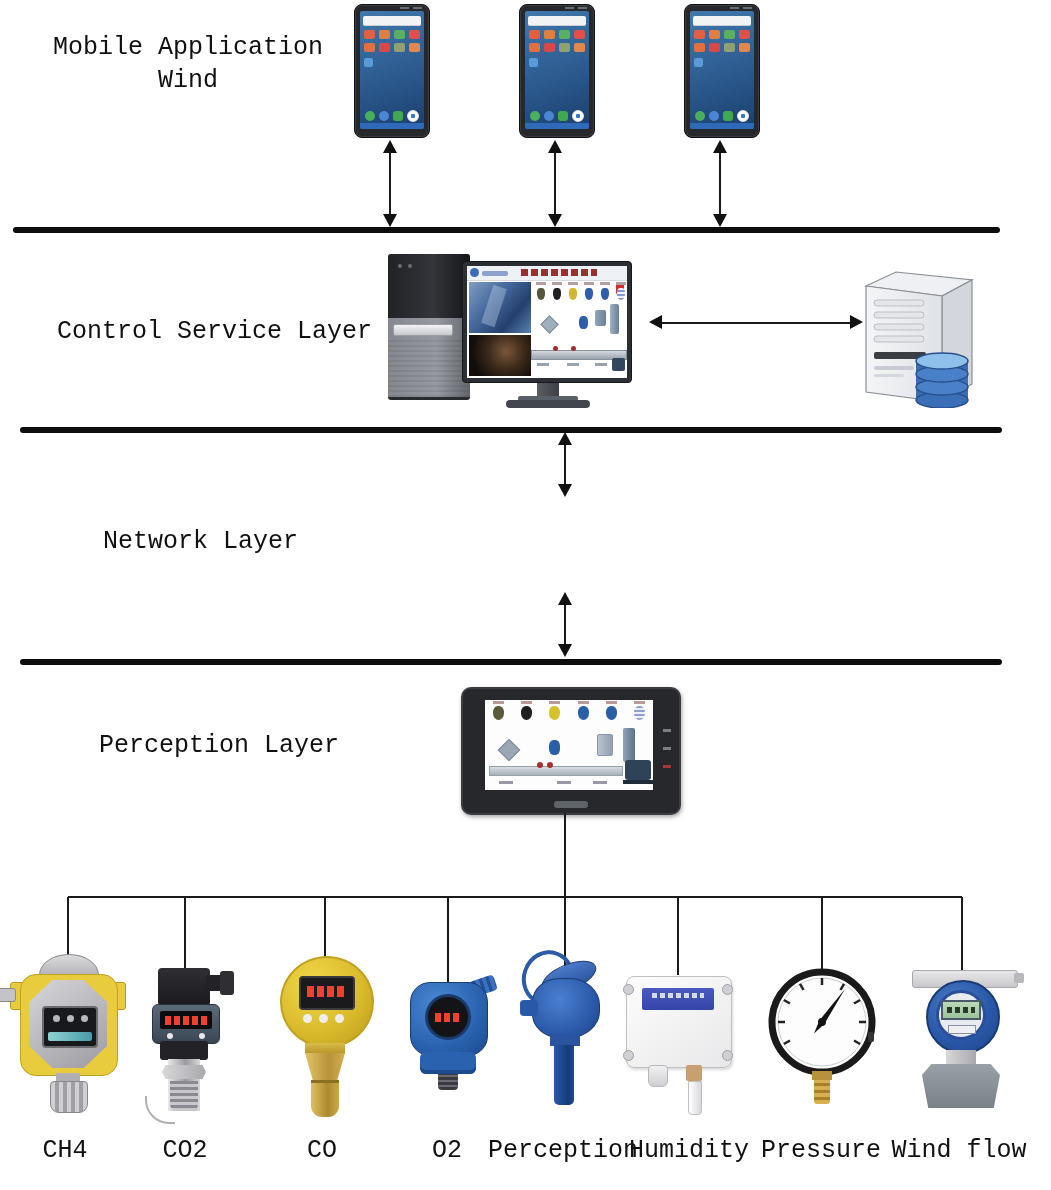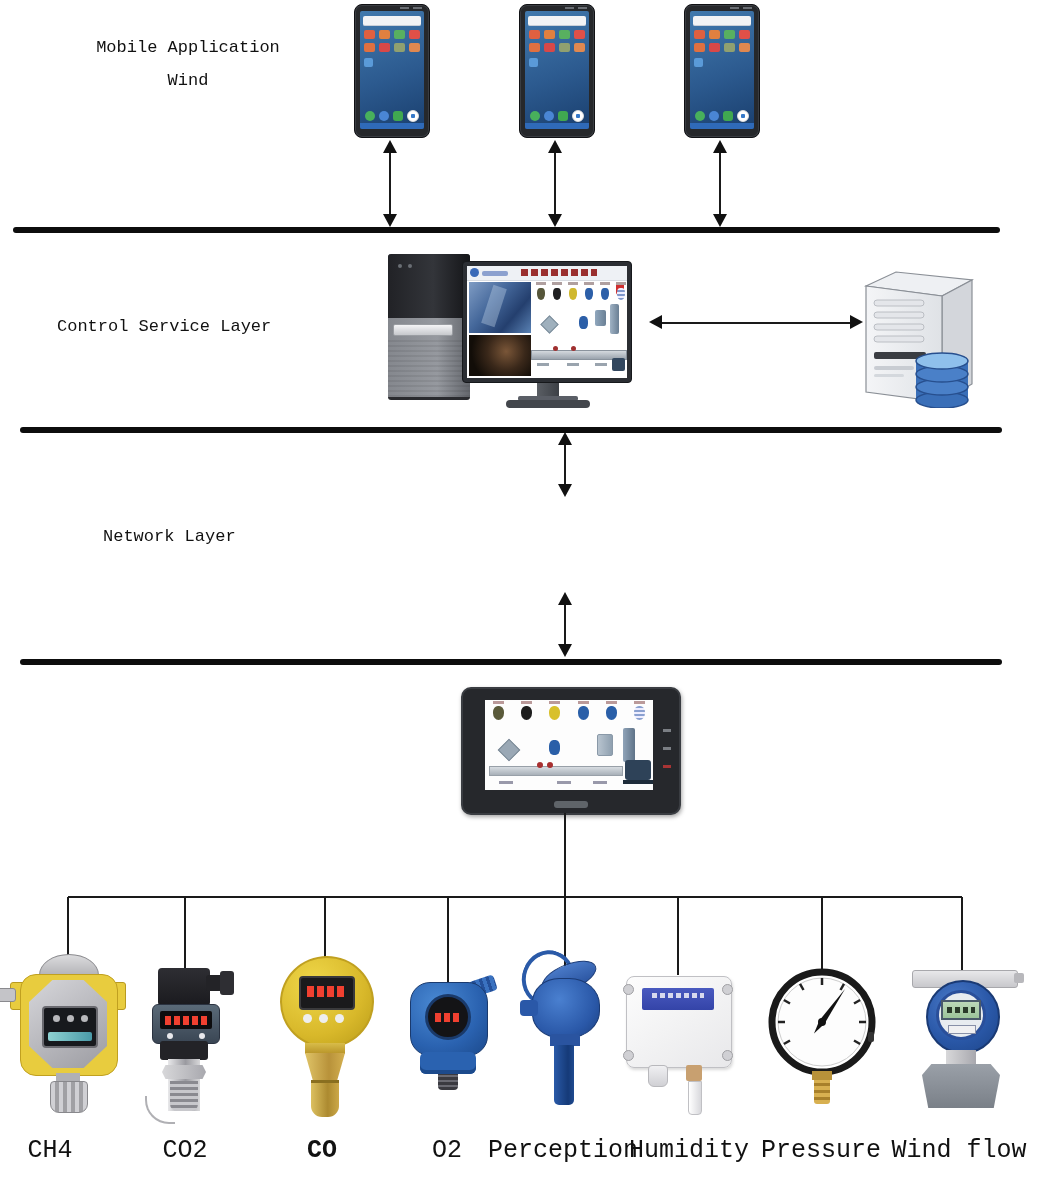--- a/index.html
+++ b/index.html
@@ -1,21 +1,21 @@
 <!DOCTYPE html>
 <html><head>
 <meta charset="utf-8">
 <style>
   html,body{margin:0;padding:0;background:#fff;}
   .canvas{position:relative;width:1051px;height:1190px;background:#ffffff;overflow:hidden;
           font-family:"Liberation Mono","DejaVu Sans Mono",monospace;color:#1a1a1a;}
   .abs{position:absolute;}
 
   
-  .layer-label{position:absolute;font-size:17px;white-space:nowrap;color:#111;}
+  .layer-label{position:absolute;font-size:25px;white-space:nowrap;color:#111;}
   .mobile-label{left:38px;top:31px;width:300px;text-align:center;line-height:33px;}
 
   
   .divider{position:absolute;height:6px;background:#0d0d0d;border-radius:3px;}
 
   
   .thin-line{position:absolute;background:#1a1a1a;}
 
   
   .varrow{position:absolute;width:2px;background:#1a1a1a;}
@@ -253,20 +253,21 @@
 <body>
 
 <div class="canvas">
 
   <div class="layer-label mobile-label">
     <div>Mobile Application</div>
     <div>Wind</div>
   </div>
   <div class="layer-label" style="left:103px;top:527px;">Network Layer</div>
   <div class="layer-label" style="left:57px;top:317px;">Control Service Layer</div>
+  <div class="layer-label" style="left:99px;top:731px;">Perception Layer</div>
 
   <div class="divider" style="left:13px;top:227px;width:987px;"></div>
   <div class="divider" style="left:20px;top:427px;width:982px;"></div>
   <div class="divider" style="left:20px;top:659px;width:982px;"></div>
 
   <div class="phone" style="left:354px;top:4px;">
     <div class="phone-screen">
       <div class="banner"></div>
       <div class="apps">
         <div class="app"></div>
@@ -558,22 +559,22 @@
     <div class="w-ring"></div>
     <div class="w-face"></div>
     <div class="w-lcd">
         <div class="w-digits"></div>
       </div>
     <div class="w-label"></div>
     <div class="w-neck"></div>
     <div class="w-base"></div>
   </div>
 
-  <div class="sensor-label" style="left:50px;">CH4</div>
+  <div class="sensor-label" style="left:65px;">CH4</div>
   <div class="sensor-label" style="left:185px;">CO2</div>
-  <div class="sensor-label" style="left:322px;font-weight:bold;">CO</div>
+  <div class="sensor-label" style="left:322px;">CO</div>
   <div class="sensor-label" style="left:447px;">O2</div>
   <div class="sensor-label" style="left:563px;">Perception</div>
   <div class="sensor-label" style="left:689px;">Humidity</div>
   <div class="sensor-label" style="left:821px;">Pressure</div>
   <div class="sensor-label" style="left:959px;">Wind flow</div>
 
 </div>
 
 </body></html>

